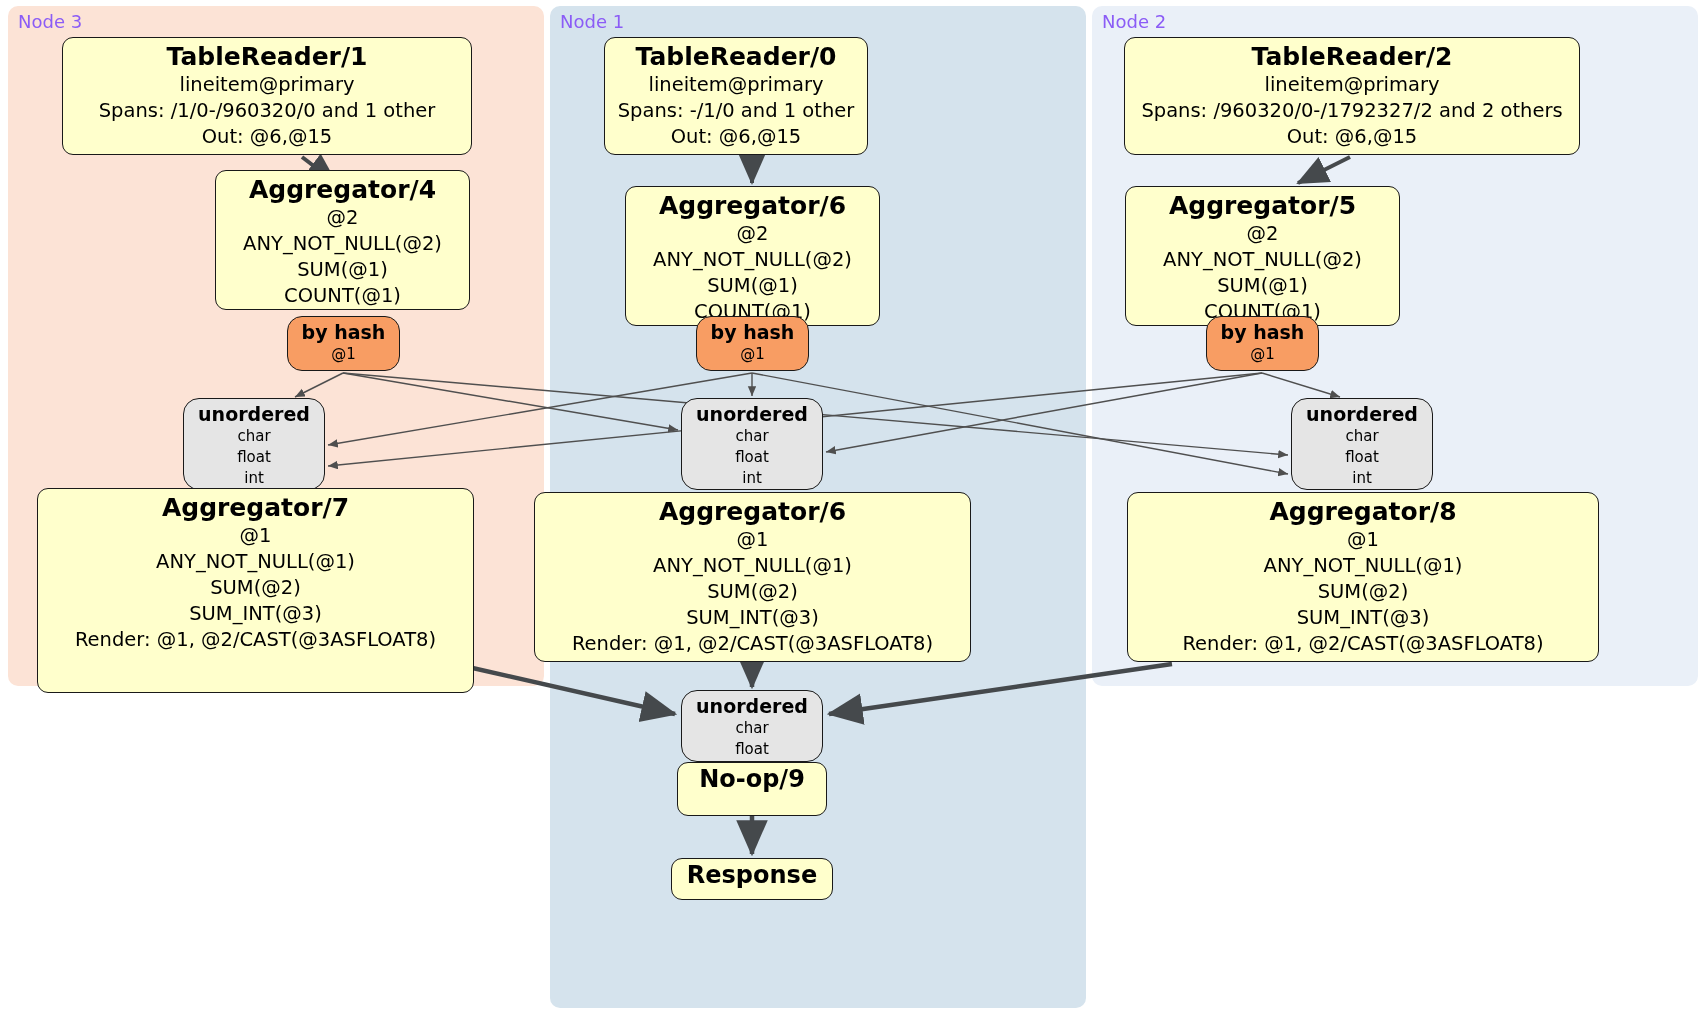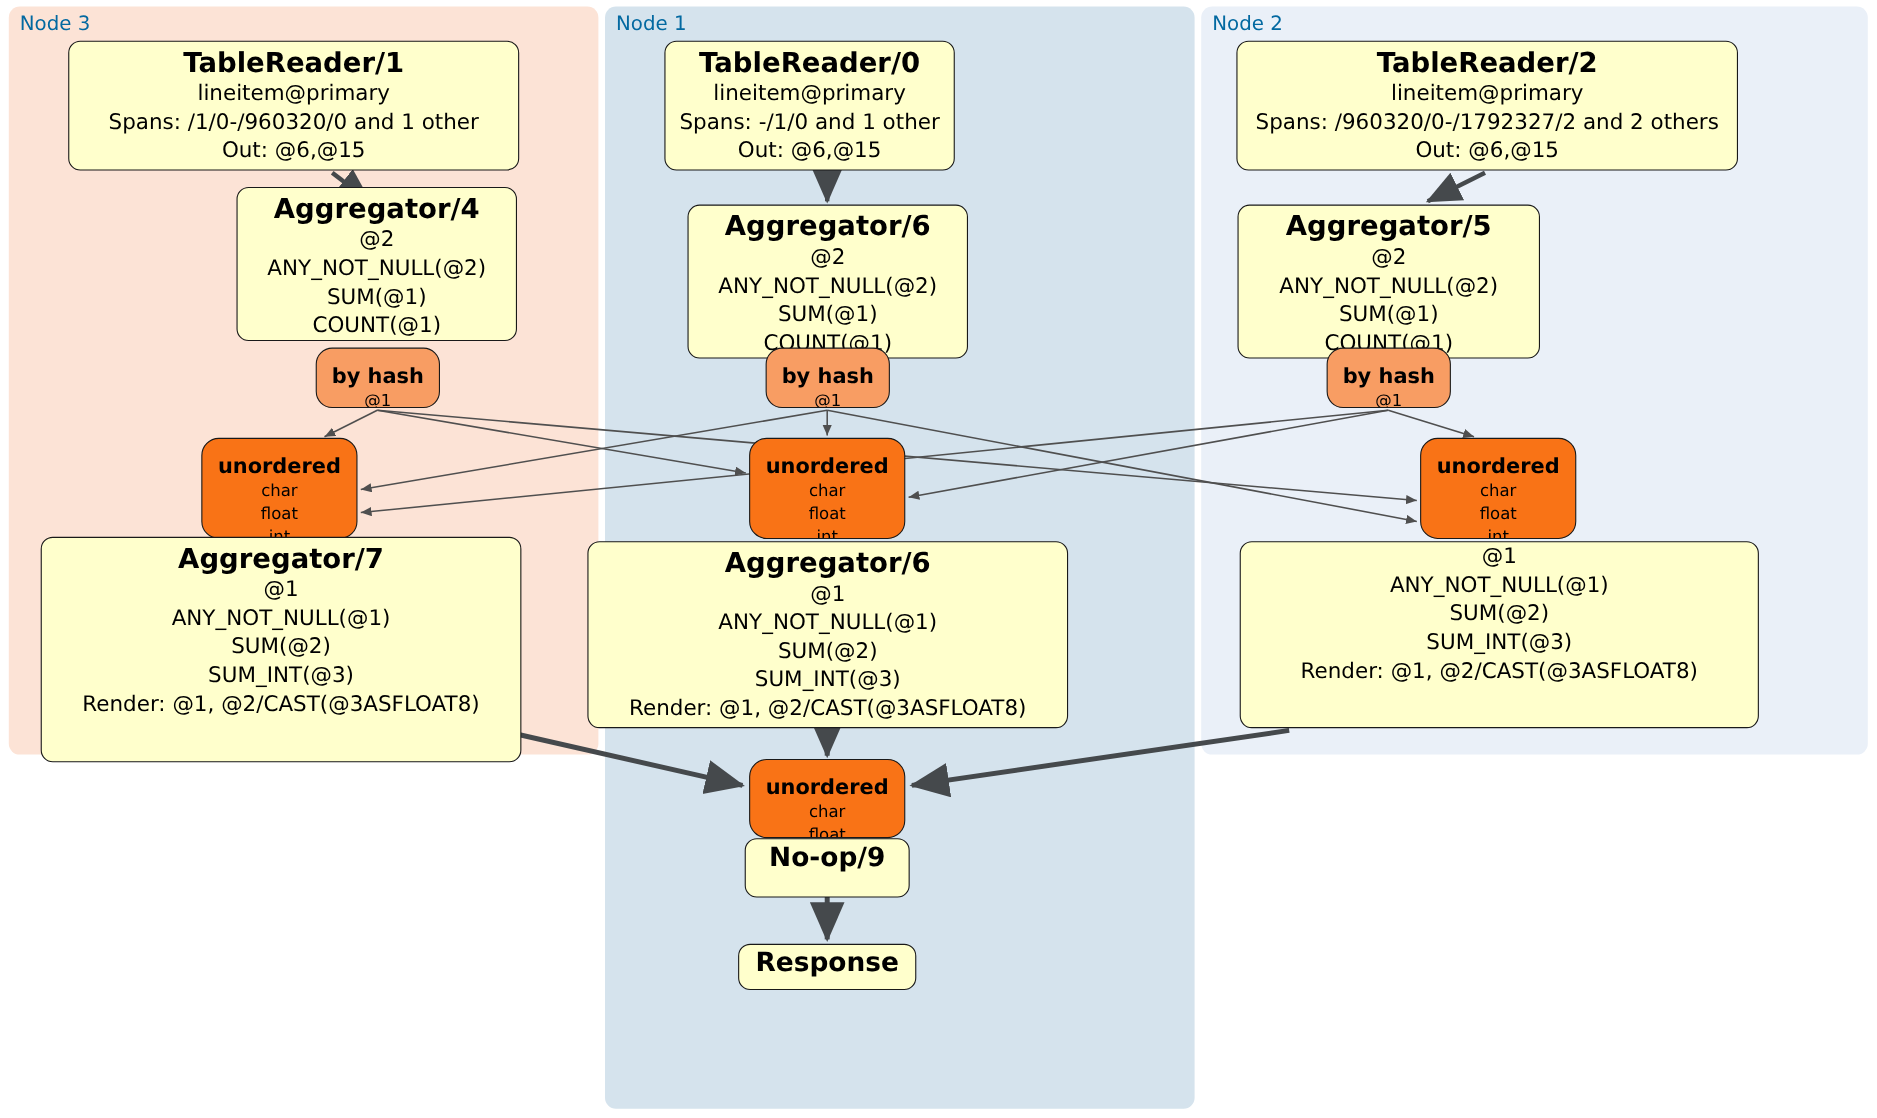--- a/index.html
+++ b/index.html
@@ -1,27 +1,27 @@
 <!DOCTYPE html>
 <html><head>
 <meta charset="utf-8">
 <style>
   html,body{margin:0;padding:0;background:#ffffff;}
   body{font-family:"DejaVu Sans","Liberation Sans",sans-serif;color:#000;}
   #canvas{position:relative;width:1706px;height:1016px;background:#ffffff;overflow:hidden;}
   .region{position:absolute;border-radius:10px;z-index:0;}
-  .region-label{position:absolute;font-size:18px;line-height:22px;color:#0369a1;z-index:3;}
+  .region-label{position:absolute;font-size:18px;line-height:22px;color:#8b5cf6;z-index:3;}
   #edges{position:absolute;left:0;top:0;z-index:1;}
   .box{position:absolute;box-sizing:border-box;border:1.5px solid #191919;text-align:center;z-index:2;overflow:hidden;}
   .yellow{background:#ffffcc;border-radius:11px;}
   .orange{background:#f89d63;border-radius:15px;}
-  .blue{background:#f97316;border-radius:16px;}
+  .blue{background:#e5e5e5;border-radius:16px;}
   .bt{font-weight:bold;font-size:25px;line-height:30px;padding-top:4px;}
   .bl{font-size:19.5px;line-height:26px;white-space:nowrap;}
-  .hash .bt,.sync .bt{font-size:19px;line-height:23px;padding-top:14px;}
+  .hash .bt,.sync .bt{font-size:19px;line-height:23px;padding-top:4px;}
   .hash .bl{font-size:15px;line-height:20px;}
   .sync .bl{font-size:15px;line-height:21px;}
   .mini .bt{font-size:24px;line-height:30px;padding-top:1px;}
 </style>
 </head>
 <body>
 
 <div id="canvas">
 
   <div class="region" style="left:8px;top:6px;width:536px;height:680px;background:#fce3d6;"></div>
@@ -153,20 +153,21 @@
     <div class="bt">by hash</div>
     <div class="bl">@1</div>
   </div>
   <div class="box blue sync" style="left:1291px;top:398px;width:142px;height:92px;">
     <div class="bt">unordered</div>
     <div class="bl">char</div>
     <div class="bl">float</div>
     <div class="bl">int</div>
   </div>
   <div class="box yellow" style="left:1127px;top:492px;width:472px;height:170px;">
+    <div class="bt">Aggregator/8</div>
     <div class="bl">@1</div>
     <div class="bl">ANY_NOT_NULL(@1)</div>
     <div class="bl">SUM(@2)</div>
     <div class="bl">SUM_INT(@3)</div>
     <div class="bl">Render: @1, @2/CAST(@3ASFLOAT8)</div>
   </div>
 
 </div>
 
 </body></html>

